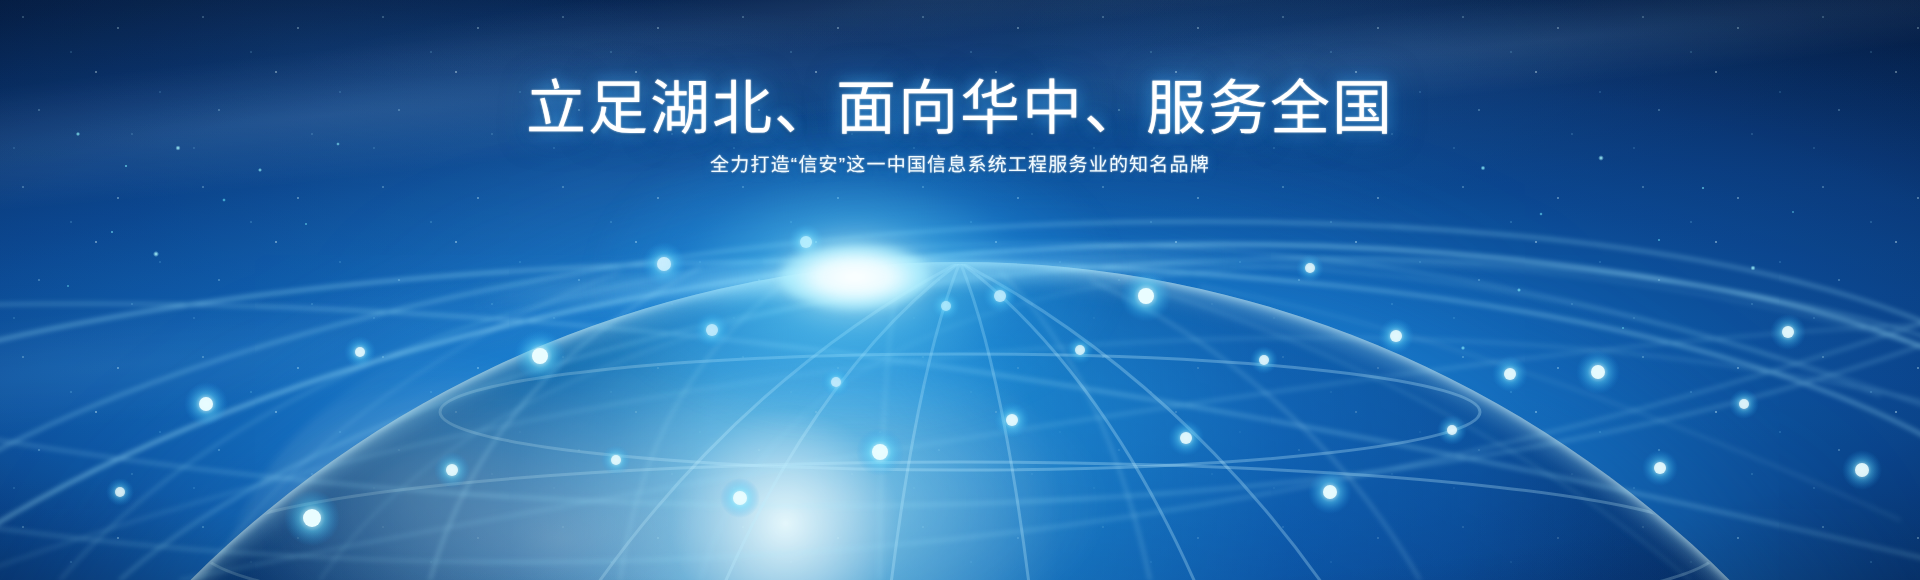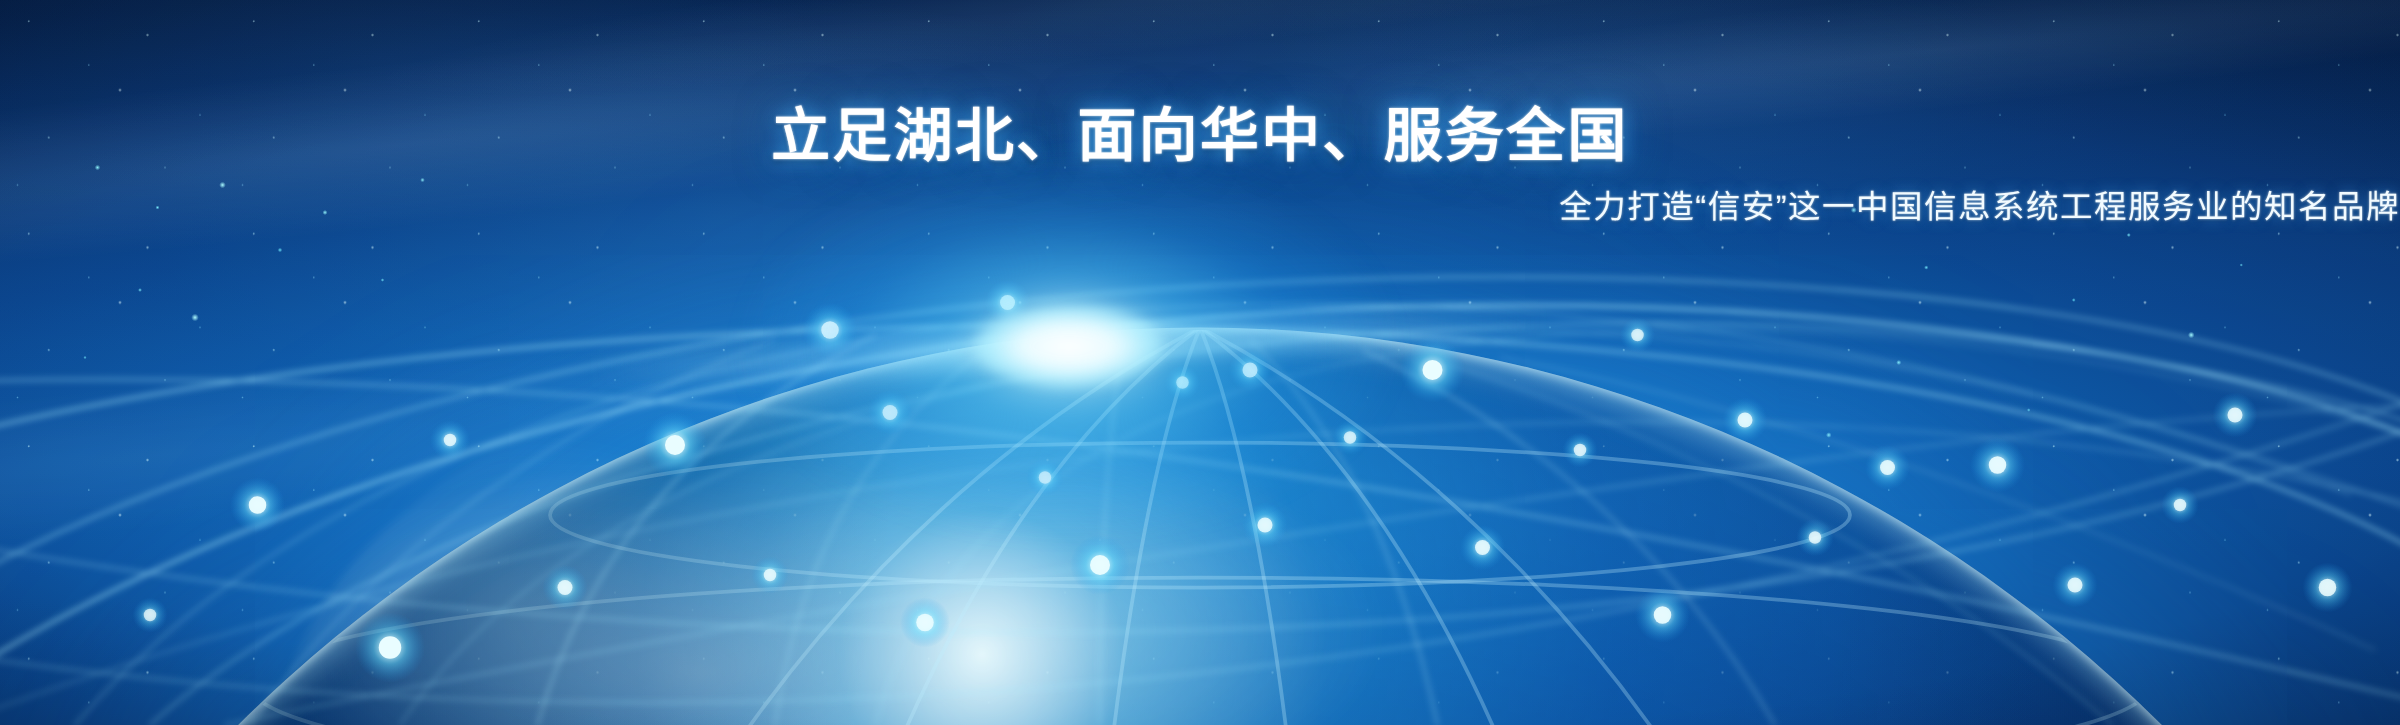--- a/index.html
+++ b/index.html
@@ -193,45 +193,44 @@
   
   .copy {
     position: absolute;
     left: 0; right: 0;
     top: 80px;
     text-align: center;
     z-index: 40;
   }
   .headline {
     margin: 0;
-    font-size: 47px;
+    font-size: 60px;
     line-height: 58px;
-    font-weight: 700;
+    font-weight: 400;
     color: #ffffff;
     letter-spacing: 2px;
     text-shadow:
       0 0 2px rgba(255,255,255,0.85),
       0 0 14px rgba(80,185,255,0.75),
       0 0 34px rgba(30,140,230,0.55),
       0 2px 6px rgba(3,26,62,0.65);
     white-space: nowrap;
   }
   .subline {
     margin: 14px 0 0 0;
-    font-size: 26px;
+    font-size: 19px;
     line-height: 26px;
     font-weight: 400;
     color: #f2fbff;
     letter-spacing: 1.2px;
     text-shadow:
       0 0 2px rgba(255,255,255,0.7),
       0 0 10px rgba(70,175,255,0.65),
       0 1px 4px rgba(3,26,62,0.6);
     white-space: nowrap;
-    text-align: right;
   }
 
   .vignette {
     background:
       radial-gradient(130% 110% at 50% 55%, rgba(0,0,0,0) 42%, rgba(1,8,22,0.35) 78%, rgba(0,5,16,0.62) 100%);
     z-index: 35;
   }
 </style>
 </head>
 <body>

